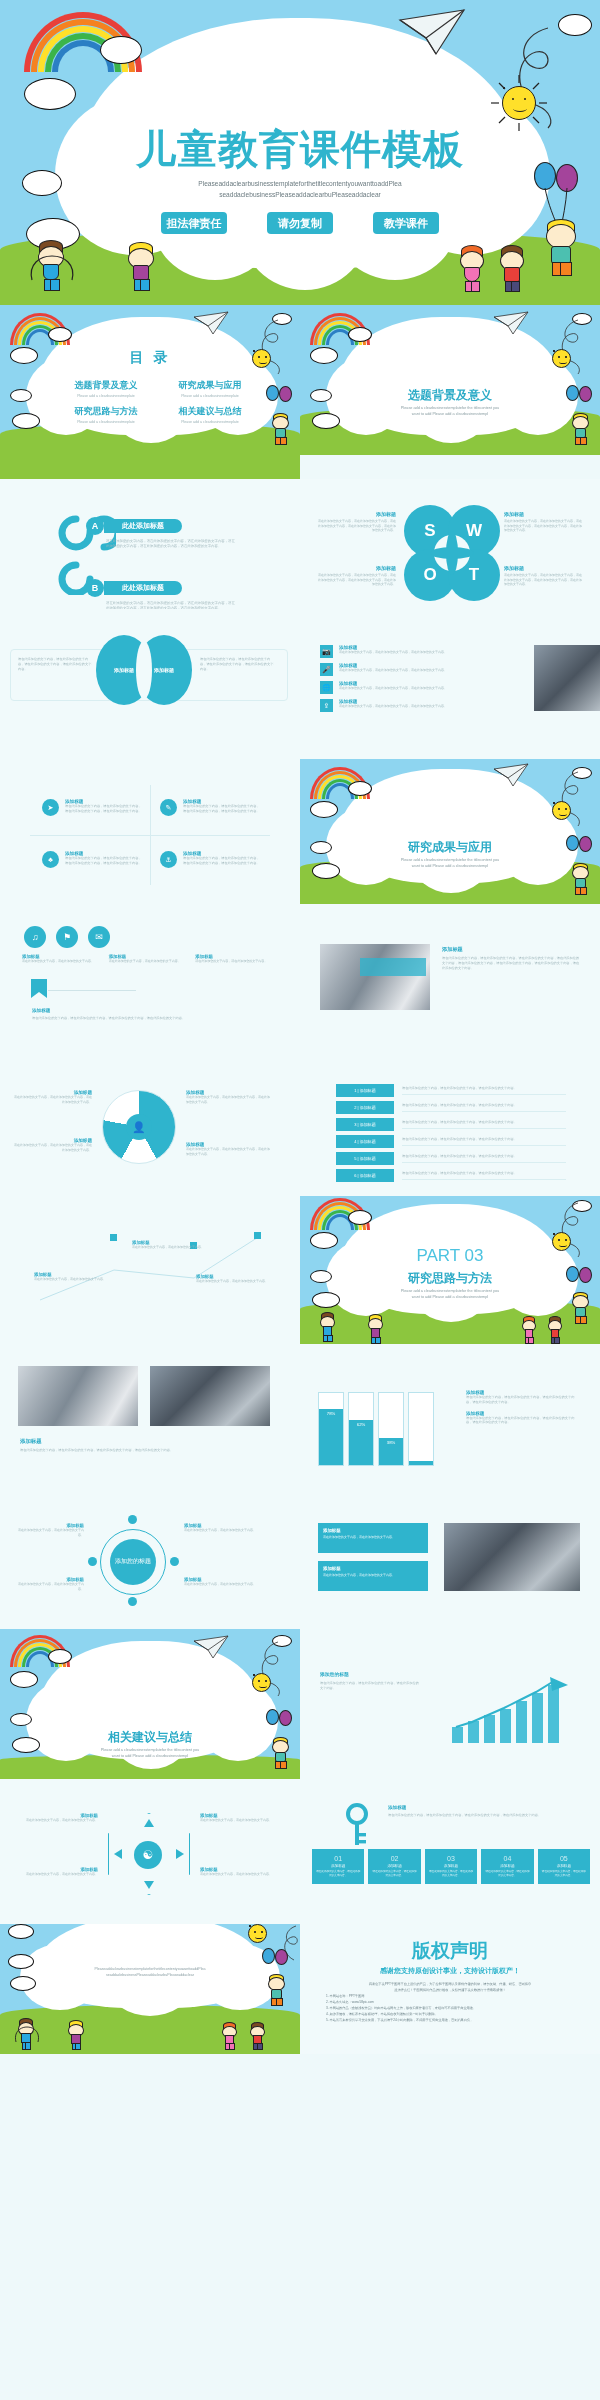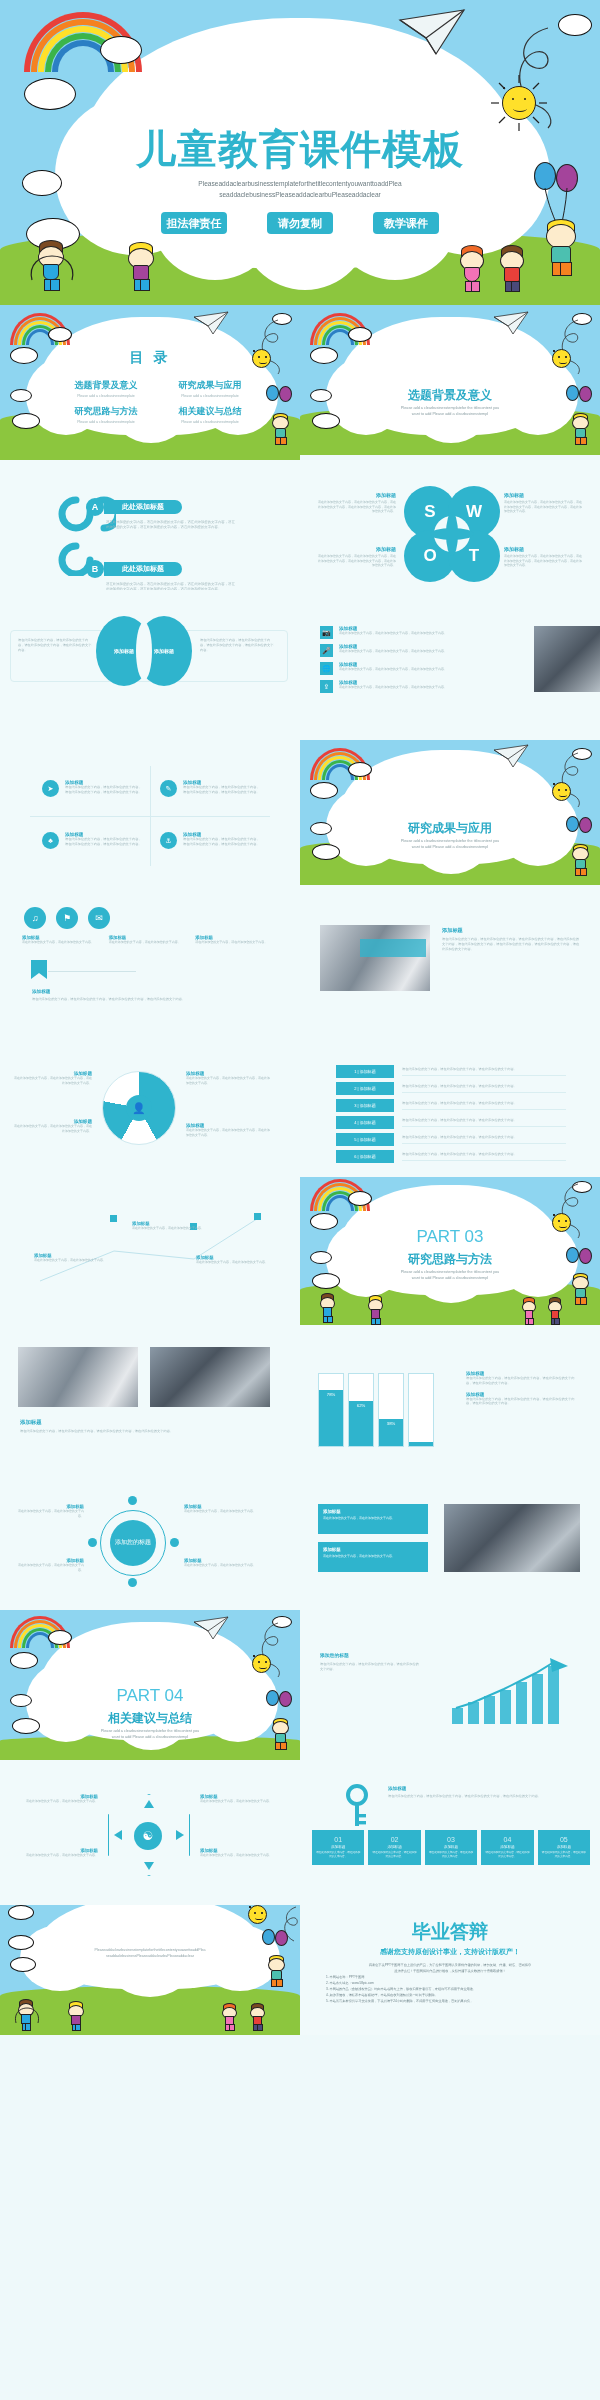--- a/index.html
+++ b/index.html
@@ -177,21 +177,21 @@
       <div class="hair" style="background:#7b4a22;"></div>
       <div class="head" style="top:6%;"></div>
       <div class="body" style="background:#e8403a;border-radius:2px;"></div>
       <div class="leg" style="left:22%;background:#4b4a7a;"></div>
       <div class="leg" style="left:46%;background:#4b4a7a;"></div>
     </div>
   </div>
 
   <div class="row">
 
-    <div class="cell sky" style="height:155px;">
+    <div class="cell sky" style="height:174px;">
       <div class="grass"></div>
       <div class="cloudwrap">
         <div class="bigcloud" style="left:40px;top:12px;width:220px;height:118px;border-radius:46% 46% 40% 40%/55% 55% 45% 45%;"></div>
         <div class="bigcloud" style="left:26px;top:52px;width:80px;height:78px;"></div>
         <div class="bigcloud" style="left:198px;top:52px;width:80px;height:78px;"></div>
         <div class="bigcloud" style="left:112px;top:72px;width:78px;height:66px;"></div>
       </div>
       <div class="rainbow" style="left:10px;top:8px;width:62px;height:34px;">
         <div class="rb" style="left:0;top:0;width:60px;height:32px;border-width:3.4px;border-color:#e8403a;"></div>
         <div class="rb" style="left:4px;top:4px;width:52px;height:28px;border-width:3.4px;border-color:#f58220;"></div>
@@ -797,21 +797,20 @@
       <div class="balloon" style="left:266px;top:80px;width:13px;height:16px;background:#3fa9dd;"></div>
       <div class="balloon" style="left:279px;top:81px;width:13px;height:16px;background:#a4449b;"></div>
       <div class="kid" style="left:272px;top:110px;width:17px;height:30px;">
         <div class="hair" style="background:#ffe02a;"></div>
           <div class="head" style="top:4%;"></div>
         <div class="body" style="background:#4cc0b0;border-radius:2px;"></div>
         <div class="leg" style="left:20%;background:#f58220;"></div>
           <div class="leg" style="left:48%;background:#f58220;"></div>
       </div>
       <div class="text-layer">
-        <div style="position:absolute;left:0;right:0;top:76px;font-size:17px;color:#4cc3e0;">PART 04</div>
         <div class="tealtitle" style="position:absolute;left:0;right:0;top:100px;font-size:12px;">相关建议与总结</div>
         <div style="position:absolute;left:78px;right:78px;top:118px;font-size:3.8px;color:#8a9ea3;line-height:1.7;">
           <div>Please add a clearbusinesstemplatefor the titlecontent you</div>
           <div>want to add Please add a clearbusinesstempl</div>
         </div>
       </div>
     </div>
 
     <div class="cell slide" style="height:150px;">
       <div class="tealtitle" style="position:absolute;left:20px;top:42px;font-size:4.8px;">添加您的标题</div>
@@ -966,21 +965,21 @@
       </div>
       <div class="text-layer">
         <div style="position:absolute;left:70px;right:70px;top:42px;font-size:3.6px;color:#8a9ea3;line-height:1.8;">
           <div>PleaseaddaclearbusinesstemplateforthetitlecontentyouwanttoaddPlea</div>
           <div>seaddaclebusinessPleaseaddaclearbuPleaseaddaclear</div>
         </div>
       </div>
     </div>
 
     <div class="cell slide" style="height:130px;">
-      <div style="position:absolute;left:0;right:0;top:14px;text-align:center;font-size:19px;font-weight:bold;color:#2fb4cd;">毕业答辩</div>
+      <div style="position:absolute;left:0;right:0;top:14px;text-align:center;font-size:19px;font-weight:bold;color:#2fb4cd;">版权声明</div>
       <div style="position:absolute;left:0;right:0;top:42px;text-align:center;font-size:7px;font-weight:bold;color:#2fb4cd;">感谢您支持原创设计事业，支持设计版权产！</div>
       <div id="copyright-body-root" style="position:absolute;left:26px;right:26px;top:58px;font-size:3.2px;color:#6b8187;line-height:1.85;text-align:left;">
           <div style="text-align: center;">感谢您下载PPT千图网平台上提供的产品，为了您和千图网以及原创作者的利益，请勿复制、传播、销售、否则将承</div>
           <div style="text-align: center;">担法律责任！千图网将对作品进行维权，按照传播下载次数进行十倍索取赔偿！</div>
           <div>1. 本网站名称：PPT千图网</div>
           <div>2. 本站永久域名：www.58pic.com</div>
           <div>3. 本网站的作品（含被授权作品）均由本站或网友上传，版权归原作者所有，未经许可不得用于商业用途。</div>
           <div>4. 如涉及侵权，请联系本站客服处理，本站将在收到通知后第一时间予以删除。</div>
           <div>5. 本站所有素材仅供学习交流使用，下载后请于24小时内删除，不得用于任何商业用途，否则后果自负。</div>
         </div>

